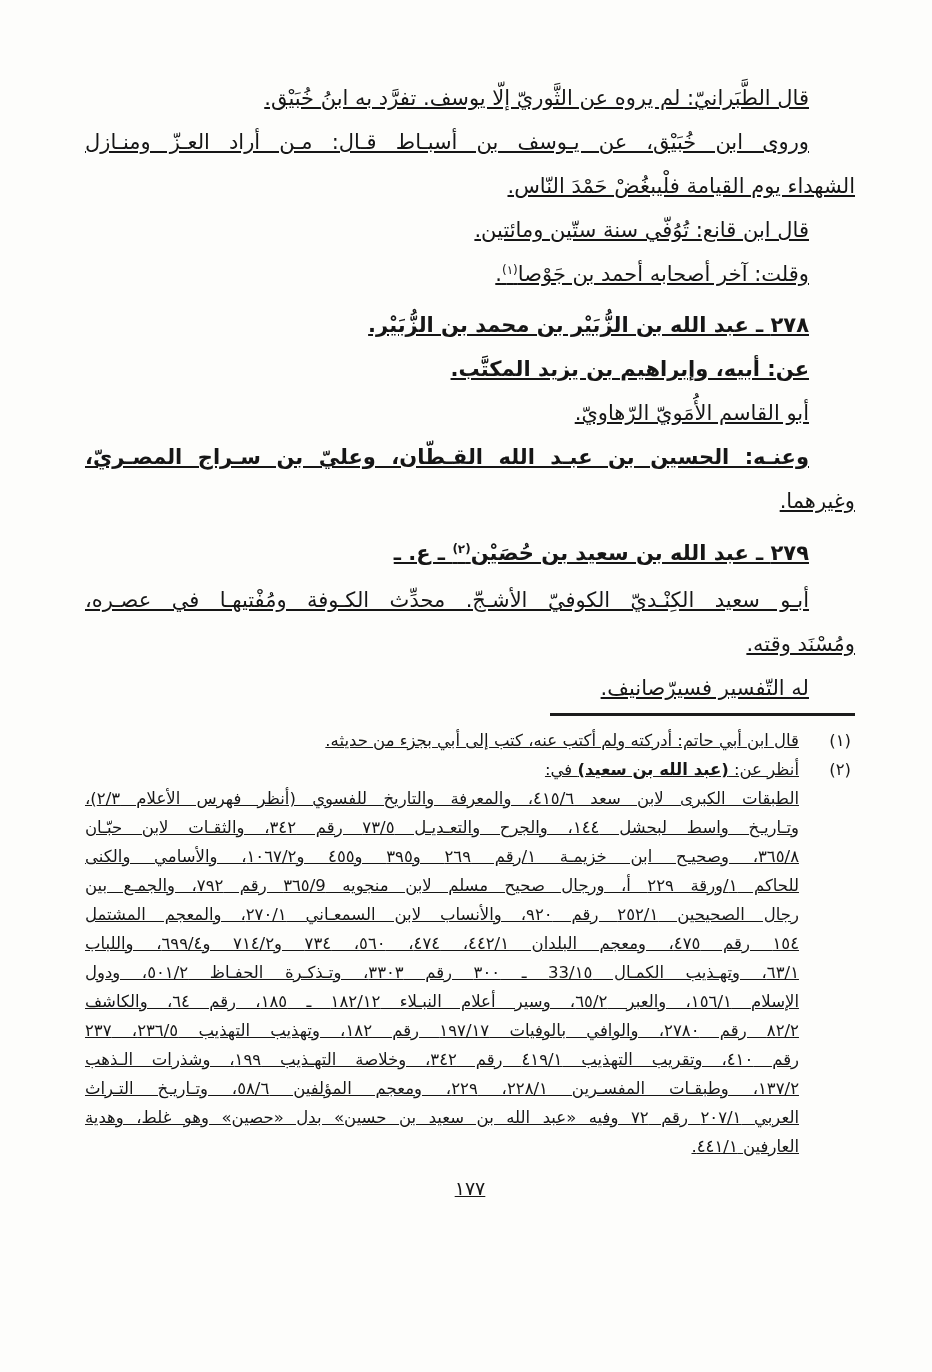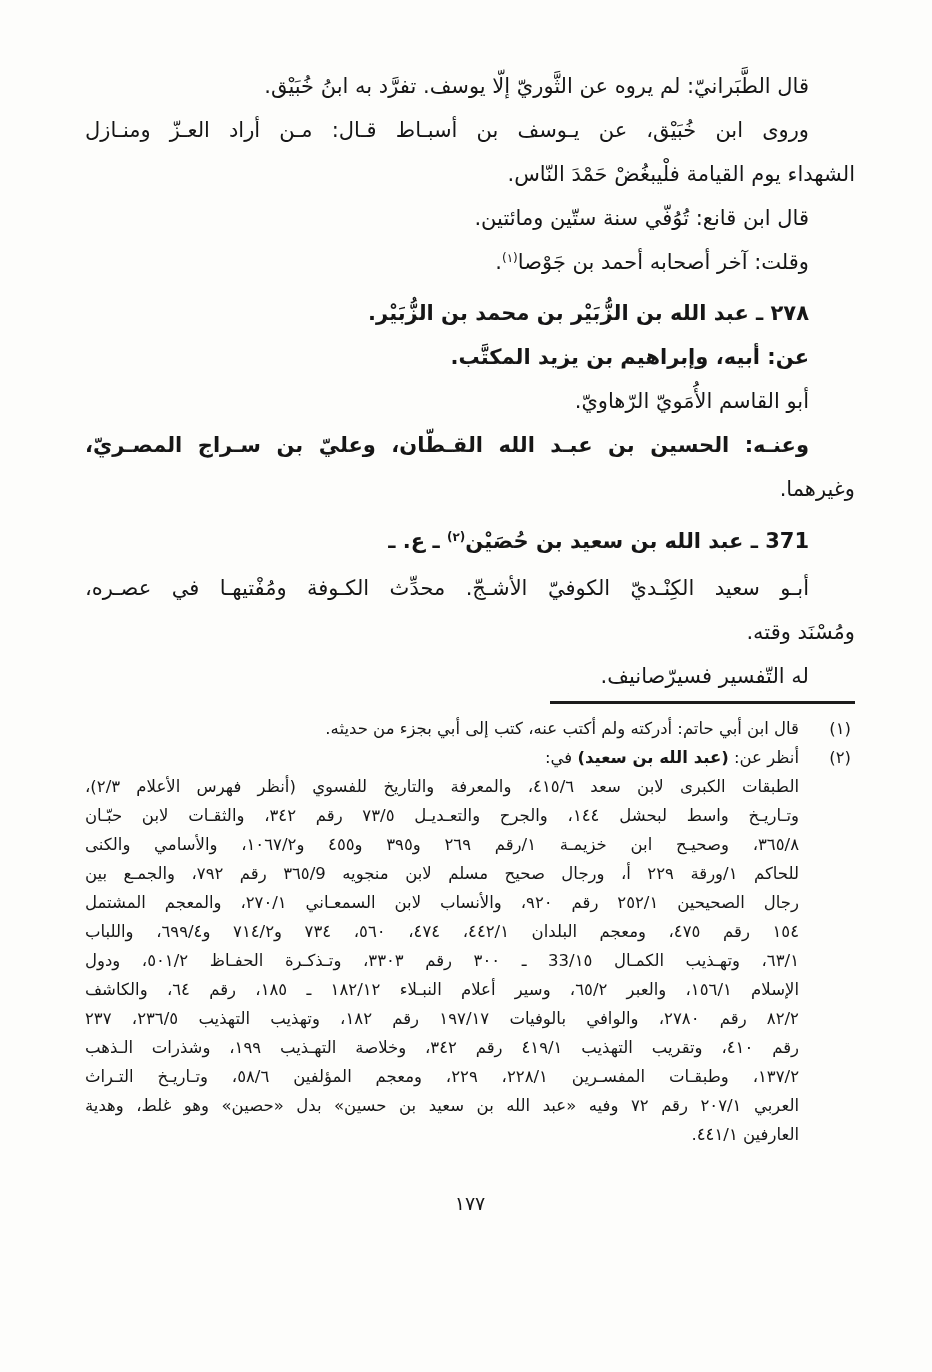--- a/index.html
+++ b/index.html
@@ -8,22 +8,23 @@
     width:932px;height:1372px;
     margin:0 auto;
     background:#fdfdfb;
     color:#161616;
     direction:rtl;
     font-family:"DejaVu Sans", sans-serif;
     overflow:hidden;
   }
   .content{
     position:absolute;
-    top:0;right:77px;left:85px;
+    top:12px;right:77px;left:85px;
     padding-top:64px;
+    text-decoration:underline;
   }
   
   .bline{
     font-size:21px;
     line-height:44px;
     text-align:right;
     white-space:nowrap;
   }
   .jl{ text-align:justify; text-align-last:justify; }
   .indent{ padding-right:46px; }
@@ -46,21 +47,21 @@
   .footnotes{
     margin-top:10px;
     font-size:16.5px;
     line-height:29px;
   }
   .footnote{ position:relative; padding-right:56px; }
   .fn-marker{ position:absolute; right:4px; top:0; }
   .fnline{ text-align:right; white-space:nowrap; }
   .fnline.jl{ text-align:justify; text-align-last:justify; }
   .page-num{
-    margin-top:43px;
+    margin-top:16px;
     text-align:center;
     font-size:19px;
     letter-spacing:2px;
   }
 </style>
 </head>
 <body>
 
 <div class="book-page">
   <div class="content">
@@ -73,21 +74,21 @@
       <span>وقلت: آخر أصحابه أحمد بن جَوْصا</span><span class="noteref">(١)</span><span>.</span>
     </div>
 
     <div class="bline indent h-entry mt4">٢٧٨ ـ عبد الله بن الزُّبَيْر بن محمد بن الزُّبَيْر.</div>
     <div class="bline indent bold">عن: أبيه، وإبراهيم بن يزيد المكتَّب.</div>
     <div class="bline indent">أبو القاسم الأُمَويّ الرّهاويّ.</div>
     <div class="bline indent bold jl">وعنـه: الحسين بن عبـد الله القـطّان، وعليّ بن سـراج المصـريّ،</div>
     <div class="bline">وغيرهما.</div>
 
     <div class="bline indent h-entry mt8">
-      <span>371 ـ عبد الله بن سعيد بن حُصَيْن</span><span class="noteref">(٢)</span><span> ـ ع. ـ</span>
+      <span>٢٧٩ ـ عبد الله بن سعيد بن حُصَيْن</span><span class="noteref">(٢)</span><span> ـ ع. ـ</span>
     </div>
     <div class="bline indent jl">أبـو سعيد الكِنْـديّ الكوفيّ الأشـجّ. محدِّث الكـوفة ومُفْتيهـا في عصـره،</div>
     <div class="bline">ومُسْنَد وقته.</div>
     <div class="bline indent">له التّفسير فسيرّصانيف.</div>
 
     <div class="fn-separator"></div>
 
     <div class="footnotes">
       <div class="footnote">
         <span class="fn-marker">(١)</span>

